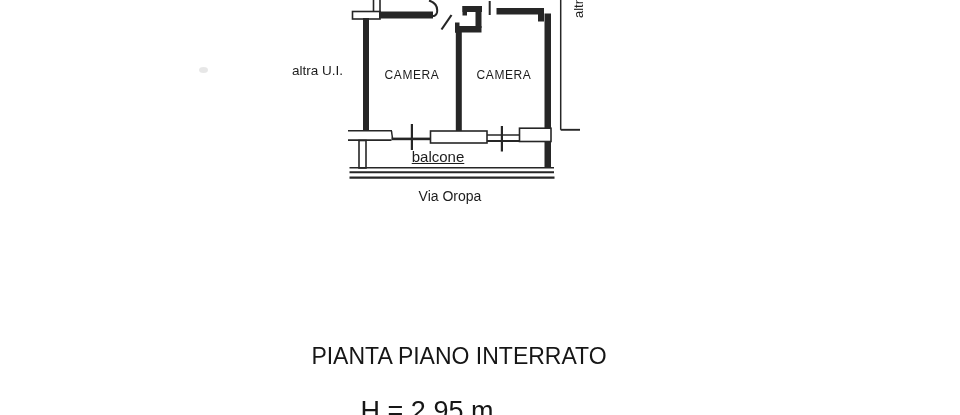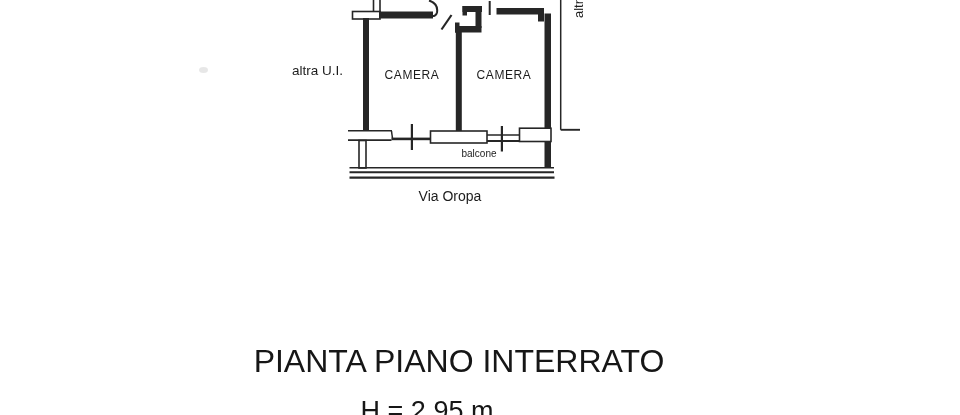--- a/index.html
+++ b/index.html
@@ -15,27 +15,27 @@
   .hollow { fill:#ffffff; stroke:var(--ink); stroke-width:1.6; }
   .ln { stroke:var(--ink); fill:none; }
   .lbl {
     position:absolute; color:var(--text); white-space:nowrap; line-height:1;
     -webkit-font-smoothing:antialiased;
   }
   .ctr { transform:translateX(-50%); }
   .lbl-altra-left { left:292px; top:64px; font-size:13.5px; }
   .lbl-camera-left  { left:412px; top:69px; font-size:12px; letter-spacing:0.6px; }
   .lbl-camera-right { left:504px; top:69px; font-size:12px; letter-spacing:0.6px; }
-  .lbl-balcone { left:479px; top:149px; font-size:10px; }
+  .lbl-balcone { left:438px; top:149px; font-size:15px;text-decoration:underline; }
   .lbl-via { left:450px; top:189px; font-size:14px; }
   .lbl-altra-right {
     left:572px; top:18px; font-size:13px;
     transform:rotate(-90deg); transform-origin:0 0;
   }
-  .lbl-title { left:459px; top:345px; font-size:32px; color:#161616; }
+  .lbl-title { left:459px; top:345px; font-size:23px; color:#161616; }
   .lbl-hnote { left:427px; top:398px; font-size:27px; color:#161616; }
   .speckle {
     position:absolute; left:199px; top:67px; width:9px; height:6px;
     background:rgba(120,120,120,0.18); border-radius:50%;
   }
 </style>
 </head>
 <body>
 
 <div class="stage">

